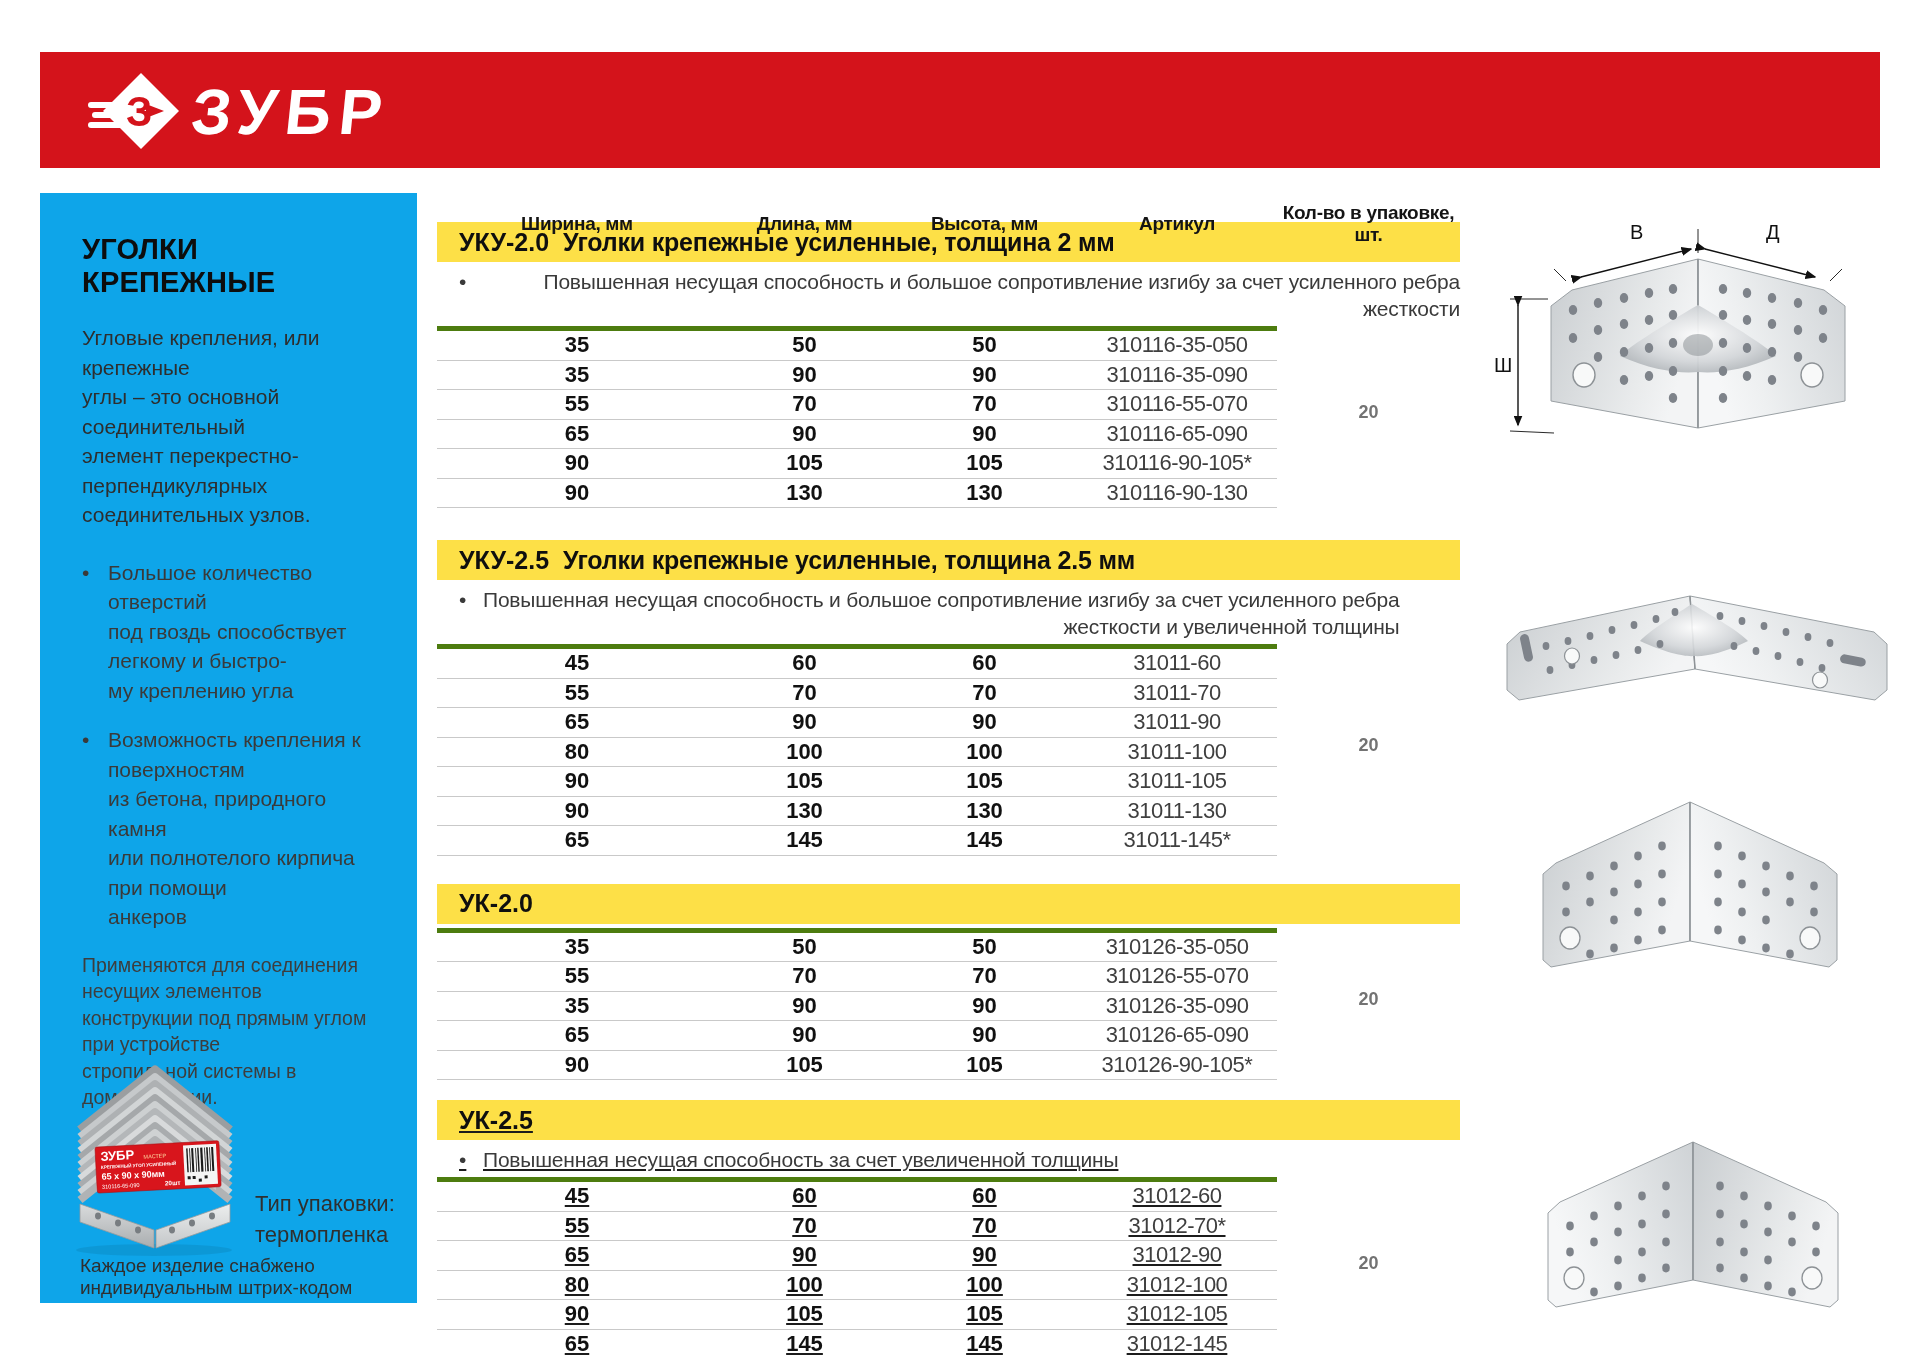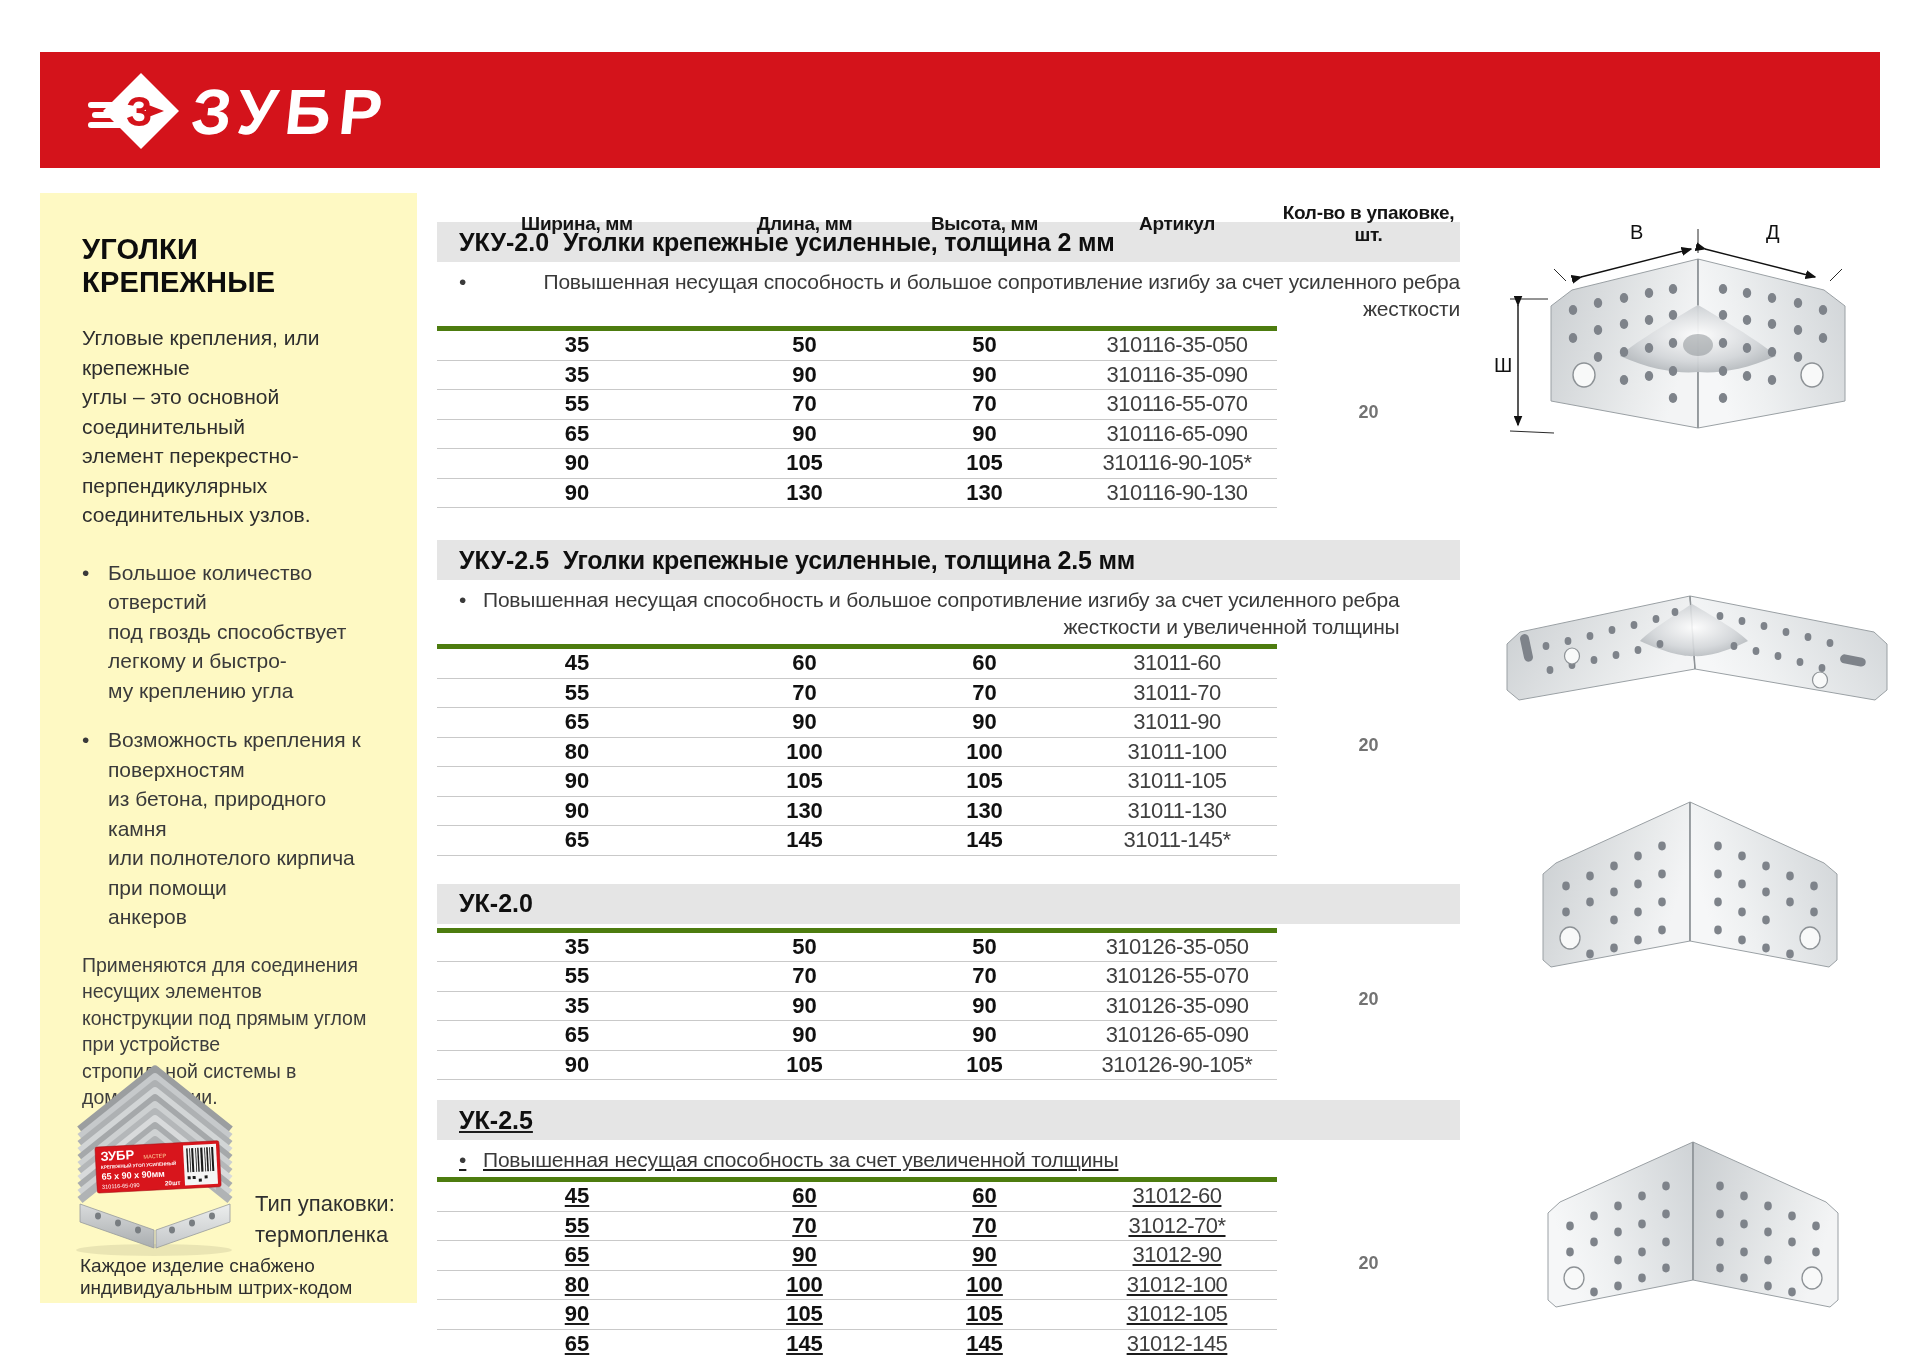--- a/index.html
+++ b/index.html
@@ -4,21 +4,21 @@
 <style>
   html,body{margin:0;padding:0;background:#fff;}
   #page{position:relative;width:1920px;height:1357px;background:#fff;overflow:hidden;
         font-family:"Liberation Sans","DejaVu Sans",sans-serif;color:#1c1c1c;}
 
   
   .redbar{position:absolute;left:40px;top:52px;width:1840px;height:116px;background:#d4131b;}
   .logo-svg{position:absolute;left:48px;top:20px;}
 
   
-  .sidebar{position:absolute;left:40px;top:193px;width:377px;height:1110px;background:#fef9c3;box-sizing:border-box;
+  .sidebar{position:absolute;left:40px;top:193px;width:377px;height:1110px;background:#0ea5e9;box-sizing:border-box;
            padding:40px 28px 0 42px;}
   .sb-title{font-size:29px;font-weight:bold;letter-spacing:.2px;color:#0d0d0d;}
   .sb-intro{margin-top:24px;font-size:21px;line-height:29.5px;color:#2e2e2e;white-space:pre-line;}
   .sb-bullets{margin-top:28px;}
   .sb-bullet{display:flex;margin-bottom:20px;font-size:21px;line-height:29.5px;color:#3a3a3a;}
   .sb-bullet .dot{width:26px;flex:0 0 26px;}
   .sb-bullet .txt{white-space:pre-line;}
   .sb-note{margin-top:14px;font-size:19.5px;line-height:26.5px;color:#3d3d3d;white-space:pre-line;}
   .pack-photo{position:absolute;left:26px;top:865px;}
   .pack-type{position:absolute;left:215px;top:995px;font-size:22px;line-height:31px;color:#2f2f2f;white-space:pre-line;}
@@ -31,21 +31,21 @@
 
   
   .table-wrap{position:absolute;left:437px;top:202px;width:1023px;}
   .col-heads{display:grid;grid-template-columns:280px 175px 185px 200px 183px;height:20px;align-items:center;}
   .col-heads span{text-align:center;font-size:19px;font-weight:bold;color:#141414;letter-spacing:-.3px;}
   .sections{}
   .section{}
   .section.m1{margin-top:32px;}
   .section.m2{margin-top:28px;}
   .section.m3{margin-top:20px;text-decoration:underline;}
-  .sec-bar{height:40px;background:#e5e5e5;display:flex;align-items:center;padding-left:22px;box-sizing:border-box;}
+  .sec-bar{height:40px;background:#fde047;display:flex;align-items:center;padding-left:22px;box-sizing:border-box;}
   .sec-code{font-size:25px;font-weight:bold;color:#0f0f0f;margin-right:14px;}
   .sec-title{font-size:25px;font-weight:bold;color:#0f0f0f;letter-spacing:-.2px;}
   .sec-bullet{display:flex;margin-top:6px;padding-left:22px;font-size:21px;line-height:27px;color:#3a3a3a;}
   .sec-bullet .dot{width:24px;flex:0 0 24px;}
   .sec-bullet .txt{white-space:pre-line;letter-spacing:-.2px;text-align:right;}
   .rows{position:relative;margin-top:4px;width:840px;border-top:5px solid #4d7c0f;}
   .trow{display:grid;grid-template-columns:280px 175px 185px 200px;height:29.5px;box-sizing:border-box;
         border-bottom:1px solid #c9c9c9;align-items:center;}
   .tcell{text-align:center;font-size:22px;}
   .tcell.dim{font-weight:bold;color:#111;}

